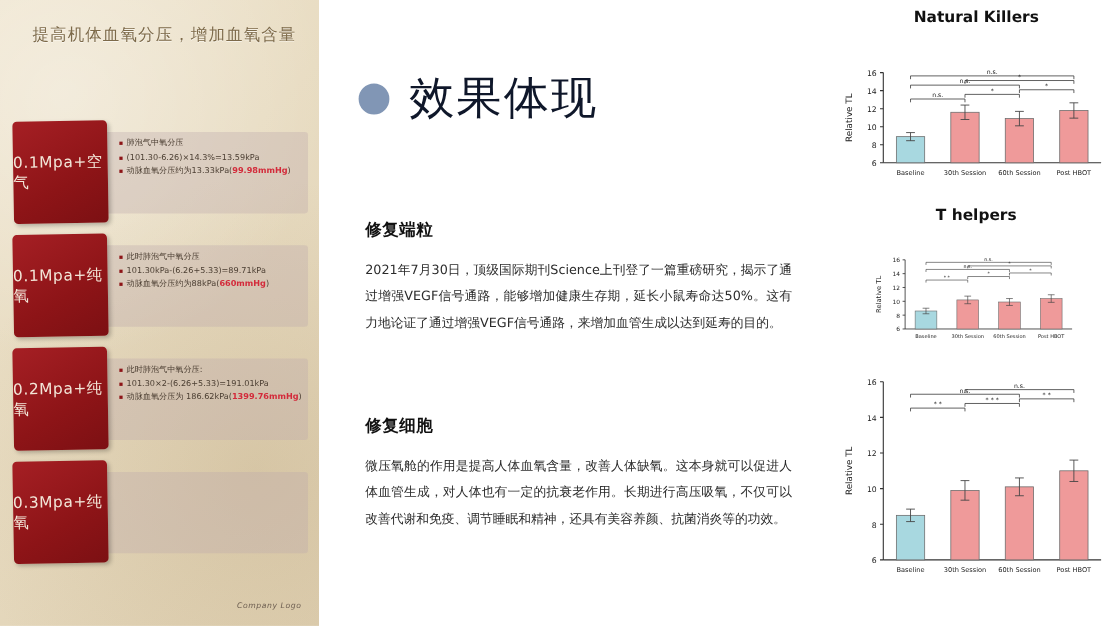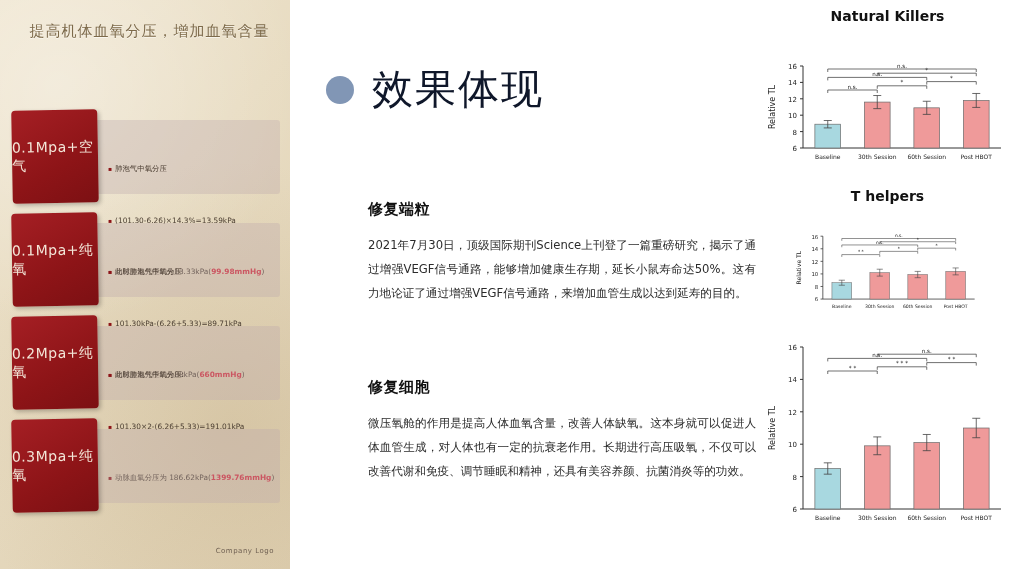--- a/index.html
+++ b/index.html
@@ -43,42 +43,42 @@
     box-shadow:2px 2px 4px rgba(0,0,0,.25);
     color:#f3e6d8;
     display:flex;align-items:center;justify-content:center;
     font-size:14px;letter-spacing:.5px;
     transform:rotate(-1deg);
   }
   .lp-lines{
     position:absolute;left:96px;top:14px;right:6px;
     font-size:7.4px;line-height:1.72;color:#4a3d31;
   }
-  .lp-lines div{white-space:nowrap;overflow:hidden;text-overflow:ellipsis;margin-top:39px;}
+  .lp-lines div{white-space:nowrap;overflow:hidden;text-overflow:ellipsis;}
   .lp-lines .bullet:before{content:"\25AA";color:#8d1417;margin-right:3px;font-size:6px;}
   .hl{color:#d32a3a;font-weight:bold;}
   .lp-logo{
     position:absolute;right:16px;bottom:14px;
-    font-size:7px;color:#6f6052;letter-spacing:.5px;
+    font-size:7px;color:#6f6052;letter-spacing:.5px;font-style:italic;
   }
 
   
   .center{
     position:absolute;left:318px;top:0;width:420px;height:569px;
   }
   .heading-row{position:absolute;top:62px;left:8px;display:flex;align-items:center;}
   .heading-dot{
     width:28px;height:28px;border-radius:50%;
     background:#8196b5;margin-right:18px;flex:none;
   }
   .heading-text{
     font-size:41px;color:#0f172a;letter-spacing:2px;
     font-family:"DejaVu Sans","Liberation Sans",sans-serif;
   }
-  .sec{position:absolute;left:14px;width:388px;margin-left:36px;}
+  .sec{position:absolute;left:14px;width:388px;}
   .sec-1{top:200px;}
   .sec-2{top:378px;}
   .sec-title{
     font-size:15px;font-weight:bold;color:#111;margin-bottom:14px;letter-spacing:.5px;
   }
   .sec-body{
     font-size:11.6px;line-height:2.08;color:#2b2b2b;text-align:justify;
   }
 
   

